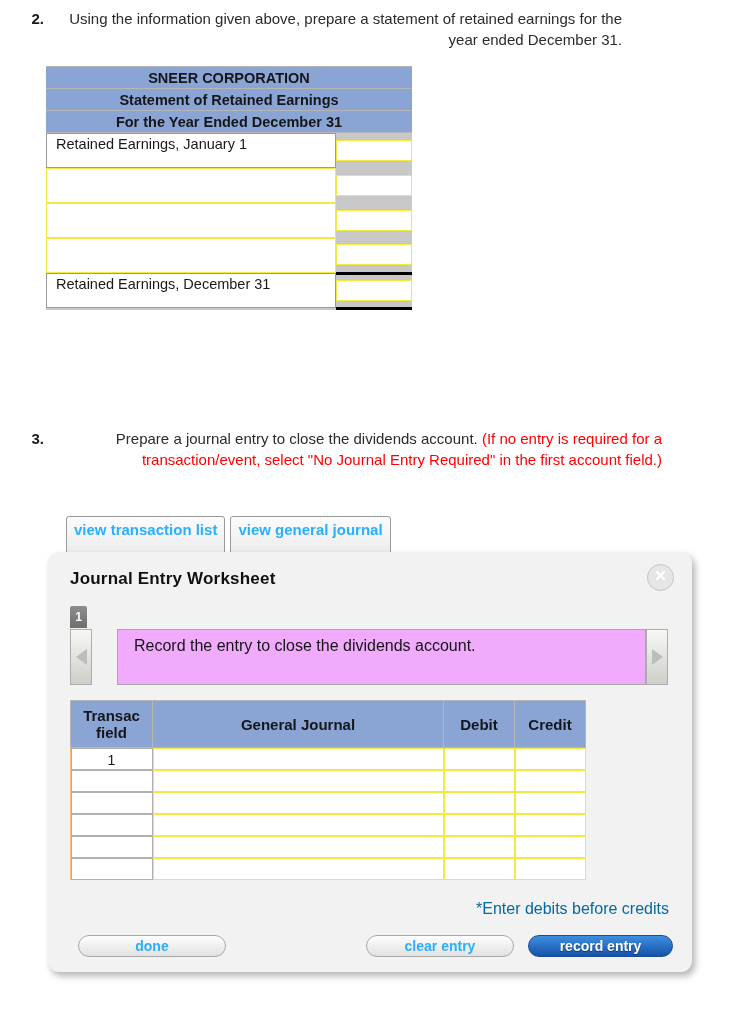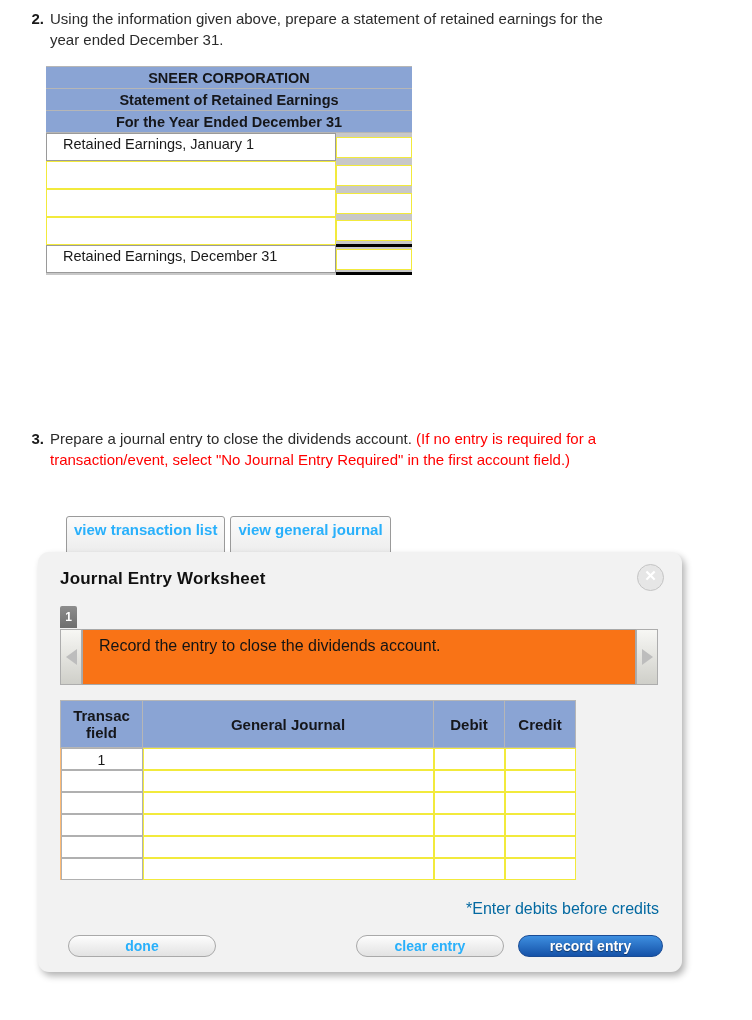--- a/index.html
+++ b/index.html
@@ -29,20 +29,21 @@
     width: 22px;
     flex: 0 0 22px;
     text-align: right;
     padding-right: 6px;
     color: #1a1a1a;
   }
   .q-text {
     font-size: 15px;
     line-height: 21px;
     color: #2b2b2b;
+    text-align: right;
   }
   .q-text .alert {
     color: #ff0000;
     font-weight: normal;
   }
 
   #question-2 { left: 22px; top: 8px; width: 600px; }
   #question-3 { left: 22px; top: 428px; width: 640px; }
 
   
@@ -65,26 +66,26 @@
     color: #15161a;
     height: 21px;
     border: 1px solid #b6b6b6;
     border-left: none;
     border-right: none;
   }
   .re-label-cell { width: 290px; padding: 1px 2px 1px 2px; }
   .re-amount-cell { width: 76px; padding: 1px 2px 1px 2px; }
 
   .re-label-box {
-    height: 28px;
+    height: 35px;
     line-height: 21px;
     background: #ffffff;
     border: 1px solid #9a9a9a;
     font-size: 14.5px;
-    padding-left: 16px;
+    padding-left: 9px;
     box-sizing: border-box;
     white-space: nowrap;
     overflow: hidden;
   }
   .re-label-box.editable { border: 1px solid #f2ea3c; }
   .re-amount-box {
     height: 21px;
     background: #ffffff;
     border: 1px solid #f2ea3c;
     box-sizing: border-box;
@@ -110,21 +111,21 @@
     border: 1px solid #9a9a9a;
     border-radius: 3px;
     padding: 4px 7px 17px 7px;
     line-height: 17px;
     white-space: nowrap;
   }
 
   
   #journal-worksheet-panel {
     position: absolute;
-    left: 38px;
+    left: 48px;
     top: 552px;
     width: 644px;
     height: 420px;
     background: #f2f2f2;
     border-radius: 11px;
     box-shadow: 3px 4px 7px rgba(0,0,0,0.30);
     overflow: hidden;
   }
   #worksheet-title {
     position: absolute;
@@ -191,26 +192,27 @@
   }
   .nav-arrow .tri {
     width: 0; height: 0;
     border-top: 8px solid transparent;
     border-bottom: 8px solid transparent;
   }
   #prev-entry-arrow .tri { border-right: 11px solid #bdbdbd; }
   #next-entry-arrow .tri { border-left: 11px solid #bdbdbd; }
   #prompt-box {
     flex: 1;
-    background: #f97316;
+    background: #f0abfc;
     border: 1px solid #a8a8a8;
     box-sizing: border-box;
     font-size: 16px;
     padding: 7px 0 0 16px;
     color: #141414;
+    margin-left: 25px;
   }
 
   
   #general-journal-table {
     position: absolute;
     left: 22px;
     top: 148px;
     border-collapse: collapse;
     background: #fdba74;
   }

